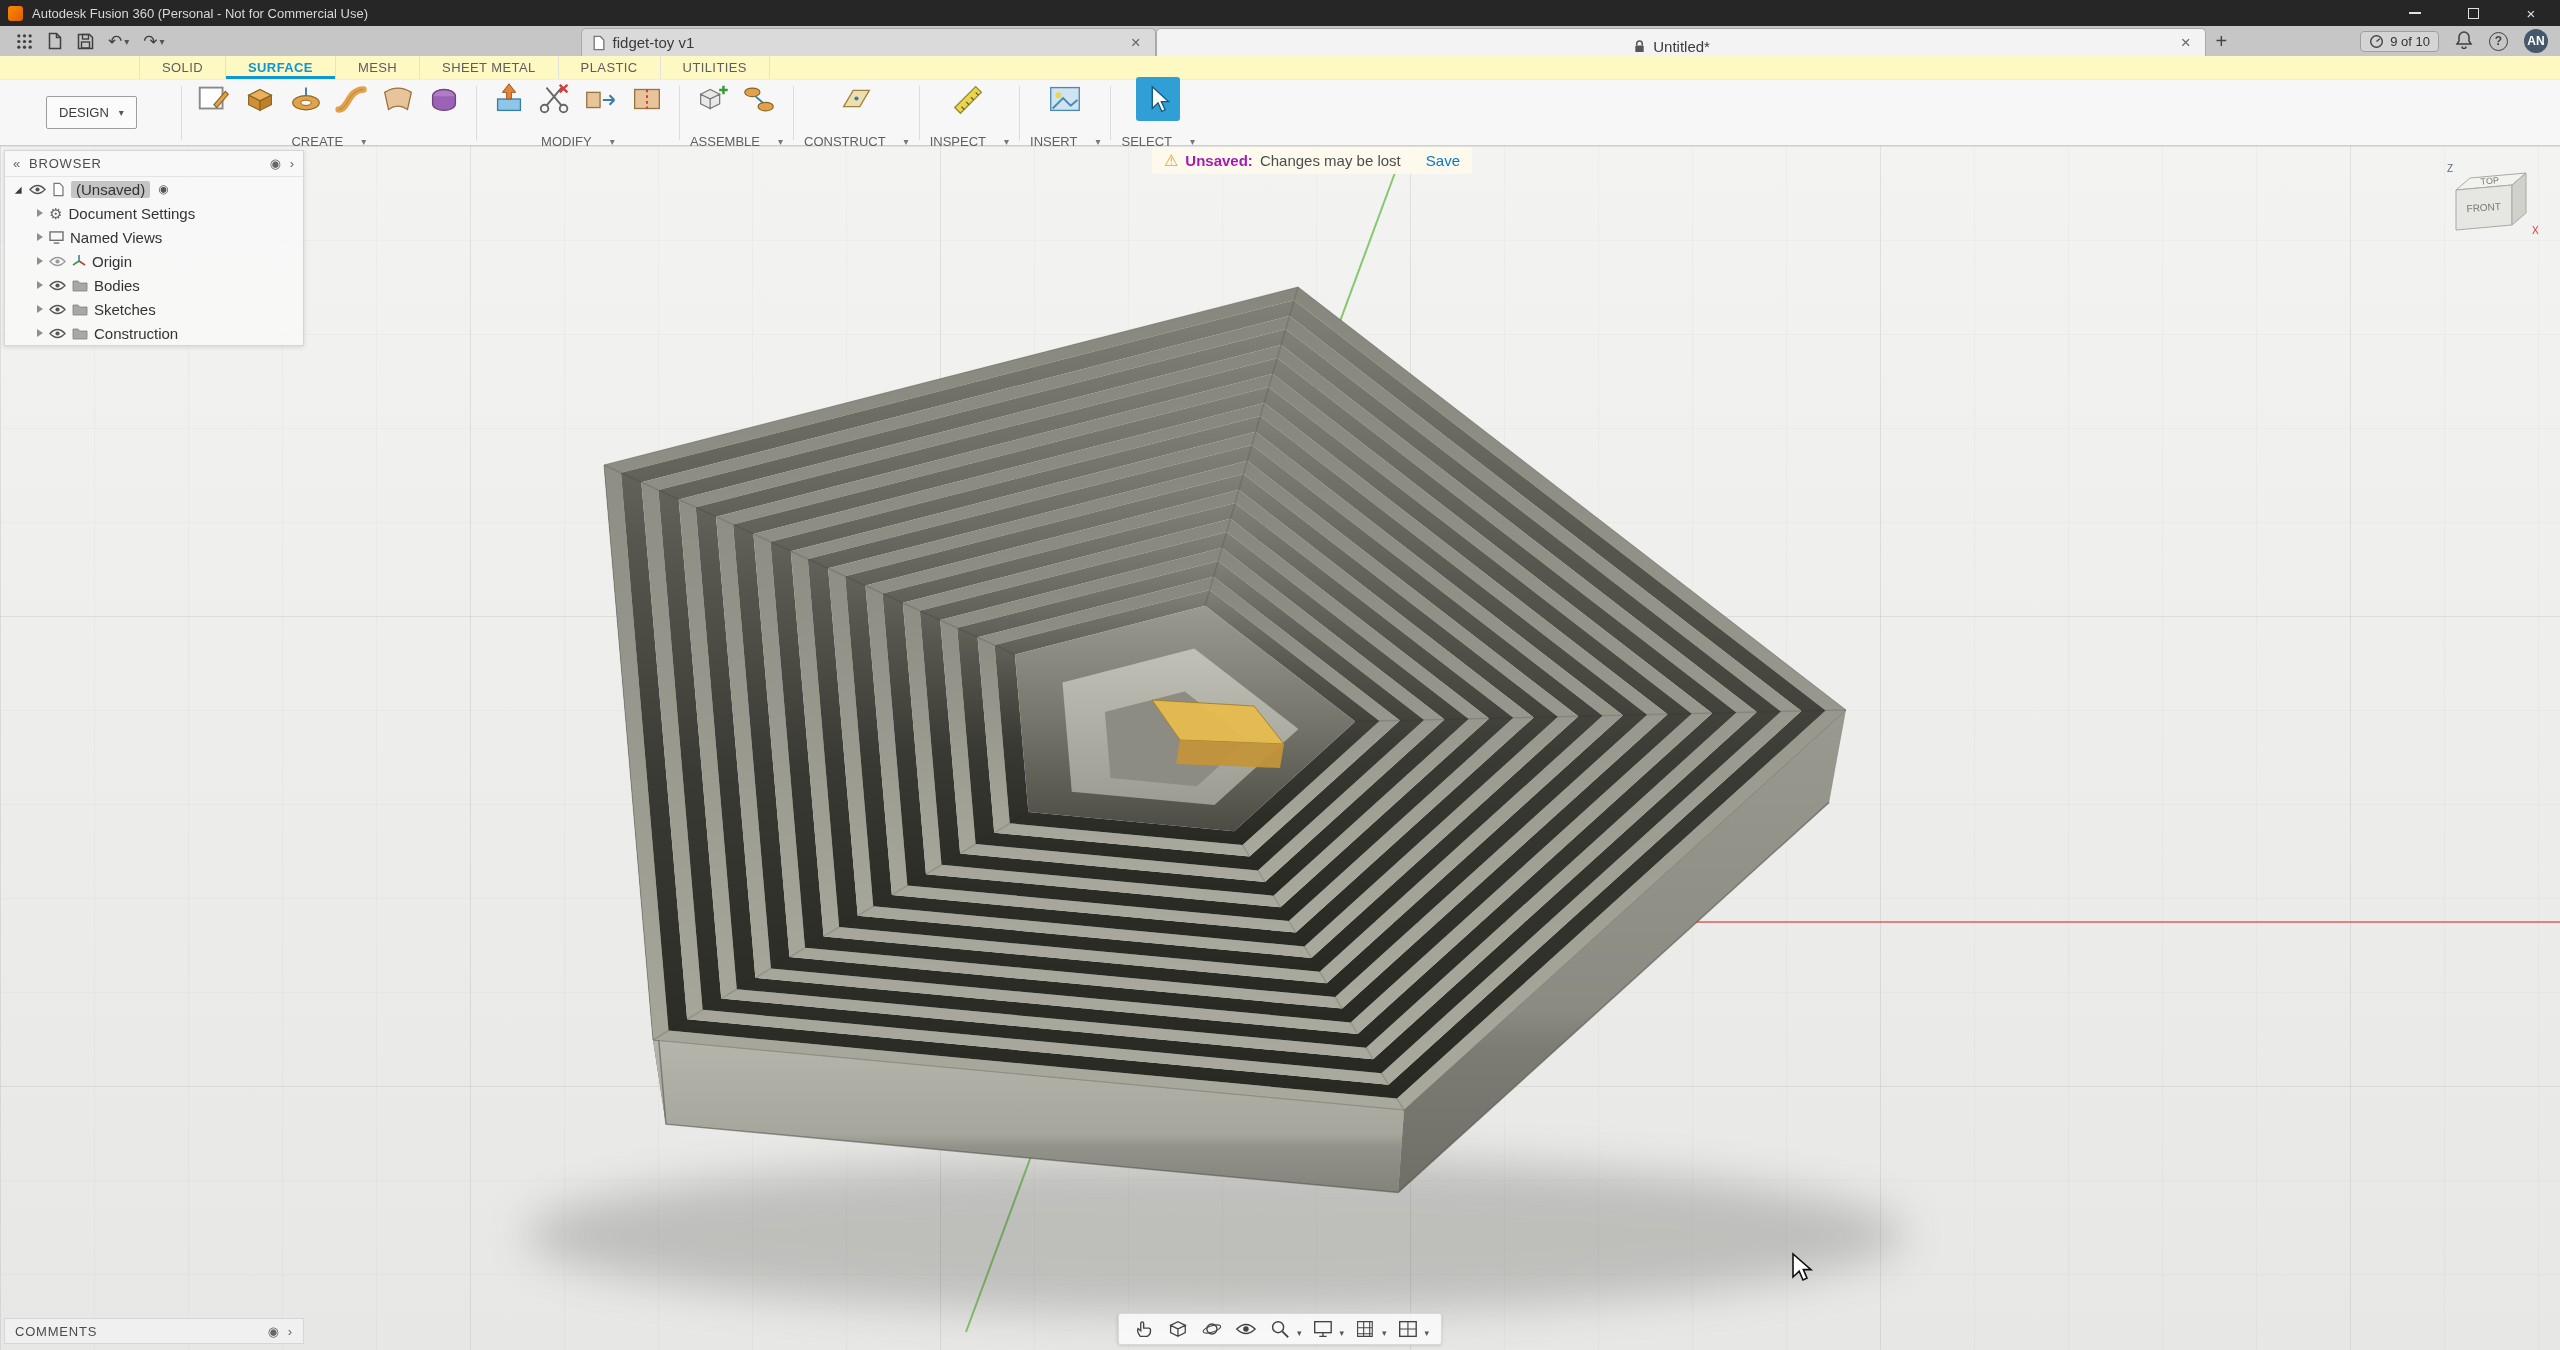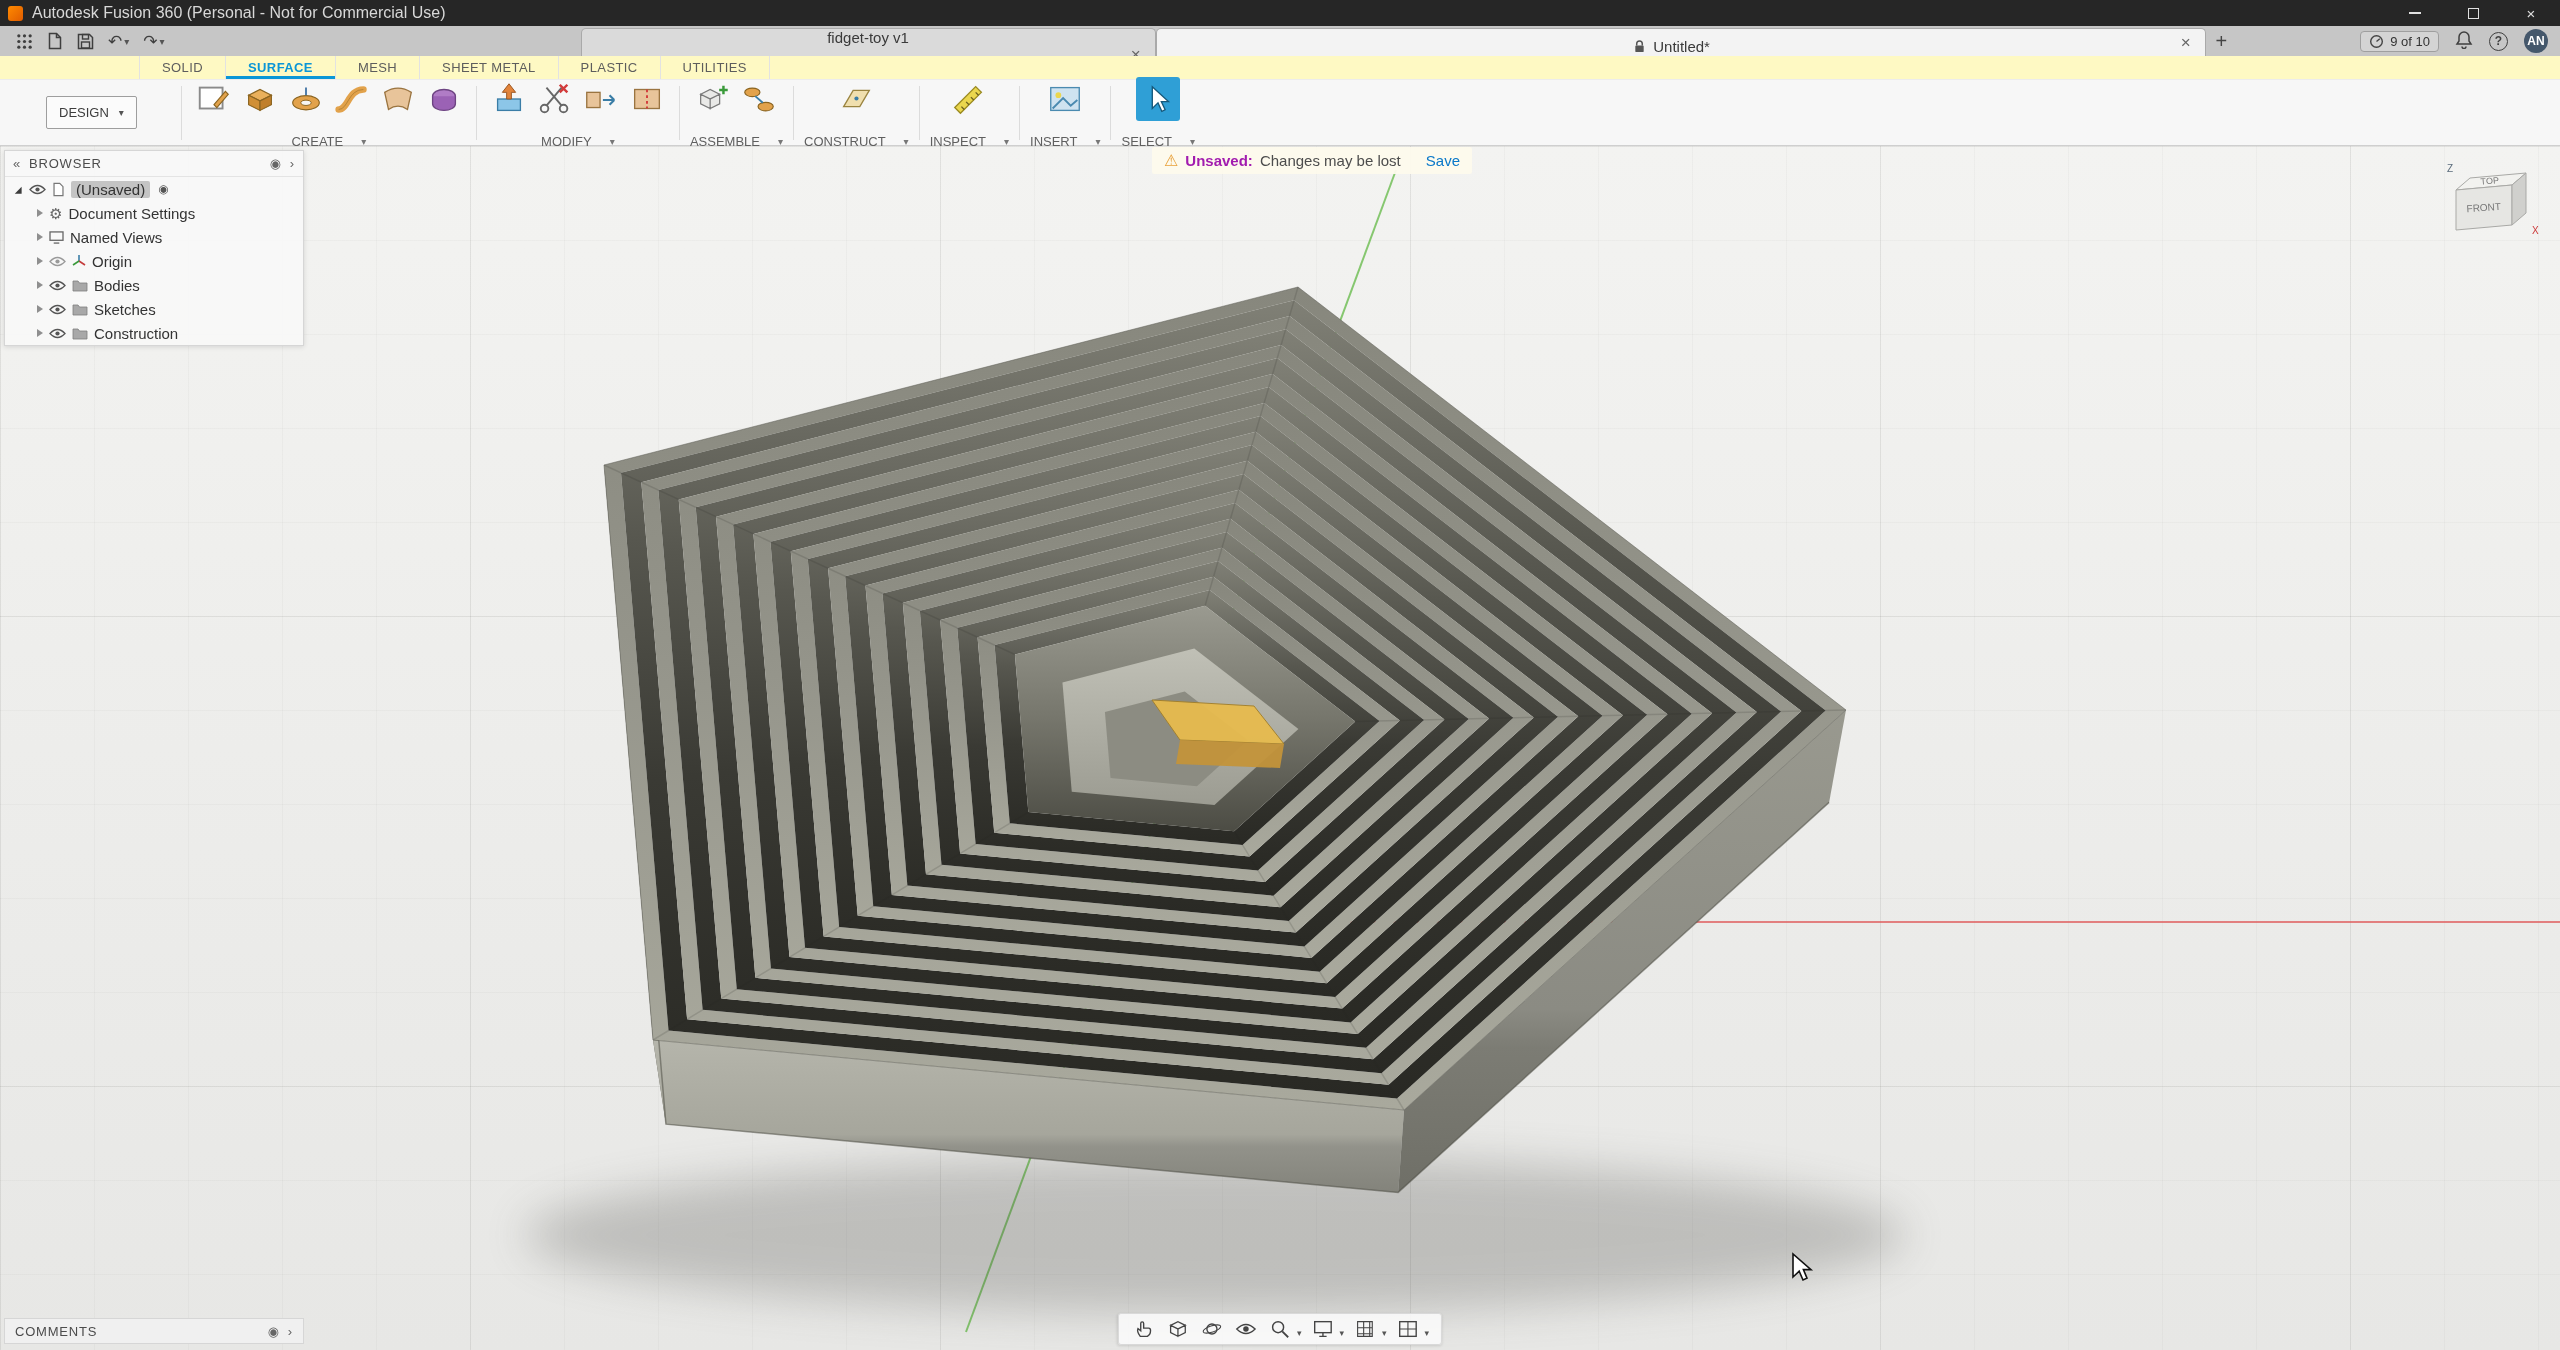--- a/index.html
+++ b/index.html
@@ -2,35 +2,35 @@
 <html><head>
 <meta charset="utf-8">
 <style>
   * { box-sizing: border-box; margin: 0; padding: 0; }
   html,body { width:2560px; height:1350px; overflow:hidden; font-family:"Liberation Sans", sans-serif; }
   body { position:relative; background:#e9e9e7; }
 
   
   .titlebar { position:absolute; left:0; top:0; width:2560px; height:26px; background:#262626; display:flex; align-items:center; z-index:30; }
   .app-icon { width:15px; height:15px; margin:0 9px 0 8px; border-radius:3px; background:linear-gradient(135deg,#ff8a00,#e05c00); }
-  .titlebar .title { color:#d8d8d8; font-size:16px; }
+  .titlebar .title { color:#d8d8d8; font-size:13px; }
   .win-controls { margin-left:auto; display:flex; height:100%; }
   .winbtn { width:58px; height:100%; display:flex; align-items:center; justify-content:center; color:#e0e0e0; font-size:15px; }
   .glyph-min { width:12px; height:1.5px; background:#e0e0e0; display:block; }
   .glyph-max { width:11px; height:11px; border:1.5px solid #e0e0e0; display:block; }
 
   
   .tabstrip { position:absolute; left:0; top:26px; width:2560px; height:30px; background:#c6c6c6; display:flex; align-items:flex-end; z-index:30; }
   .quickbar { display:flex; align-items:center; gap:14px; height:100%; padding:0 16px; }
   .qicon { display:flex; align-items:center; color:#3f3f3f; }
   .qicon .glyph { font-size:17px; line-height:1; color:#3f3f3f; }
   .mini-caret { font-size:10px; color:#555; margin-left:2px; }
   .strip-filler { width:400px; height:100%; }
   .doc-tab { height:28px; display:flex; align-items:center; border:1px solid #a9a9a9; border-bottom:none; border-radius:5px 5px 0 0; padding:0 10px; font-size:15px; color:#3a3a3a; }
-  .doc-tab.inactive { width:575px; background:#dadada;flex-direction:column; }
+  .doc-tab.inactive { width:575px; background:#dadada; }
   .doc-tab.active { width:1050px; background:#f3f3f3; }
   .doc-tab .tab-label { white-space:nowrap; }
   .doc-tab.active .tab-center { flex:1; display:flex; align-items:center; justify-content:center; gap:7px;margin-top:8px; }
   .tab-close { margin-left:auto; font-size:17px; color:#666; padding:0 4px; line-height:1; }
   .newtab-btn { font-size:20px; color:#444; padding:0 10px 3px 10px; }
   .right-cluster { margin-left:auto; display:flex; align-items:center; gap:16px; padding:0 12px; height:100%; }
   .counter-chip { display:flex; align-items:center; gap:6px; border:1px solid #9f9f9f; border-radius:4px; background:#d4d4d4; padding:2px 8px; font-size:13px; color:#333; }
   .help-circle { width:19px; height:19px; border:1.6px solid #3f3f3f; border-radius:50%; color:#3f3f3f; font-size:12px; font-weight:bold; display:flex; align-items:center; justify-content:center; }
   .avatar { width:24px; height:24px; border-radius:50%; background:#44576b; color:#fff; font-size:12px; font-weight:bold; display:flex; align-items:center; justify-content:center; }
 

